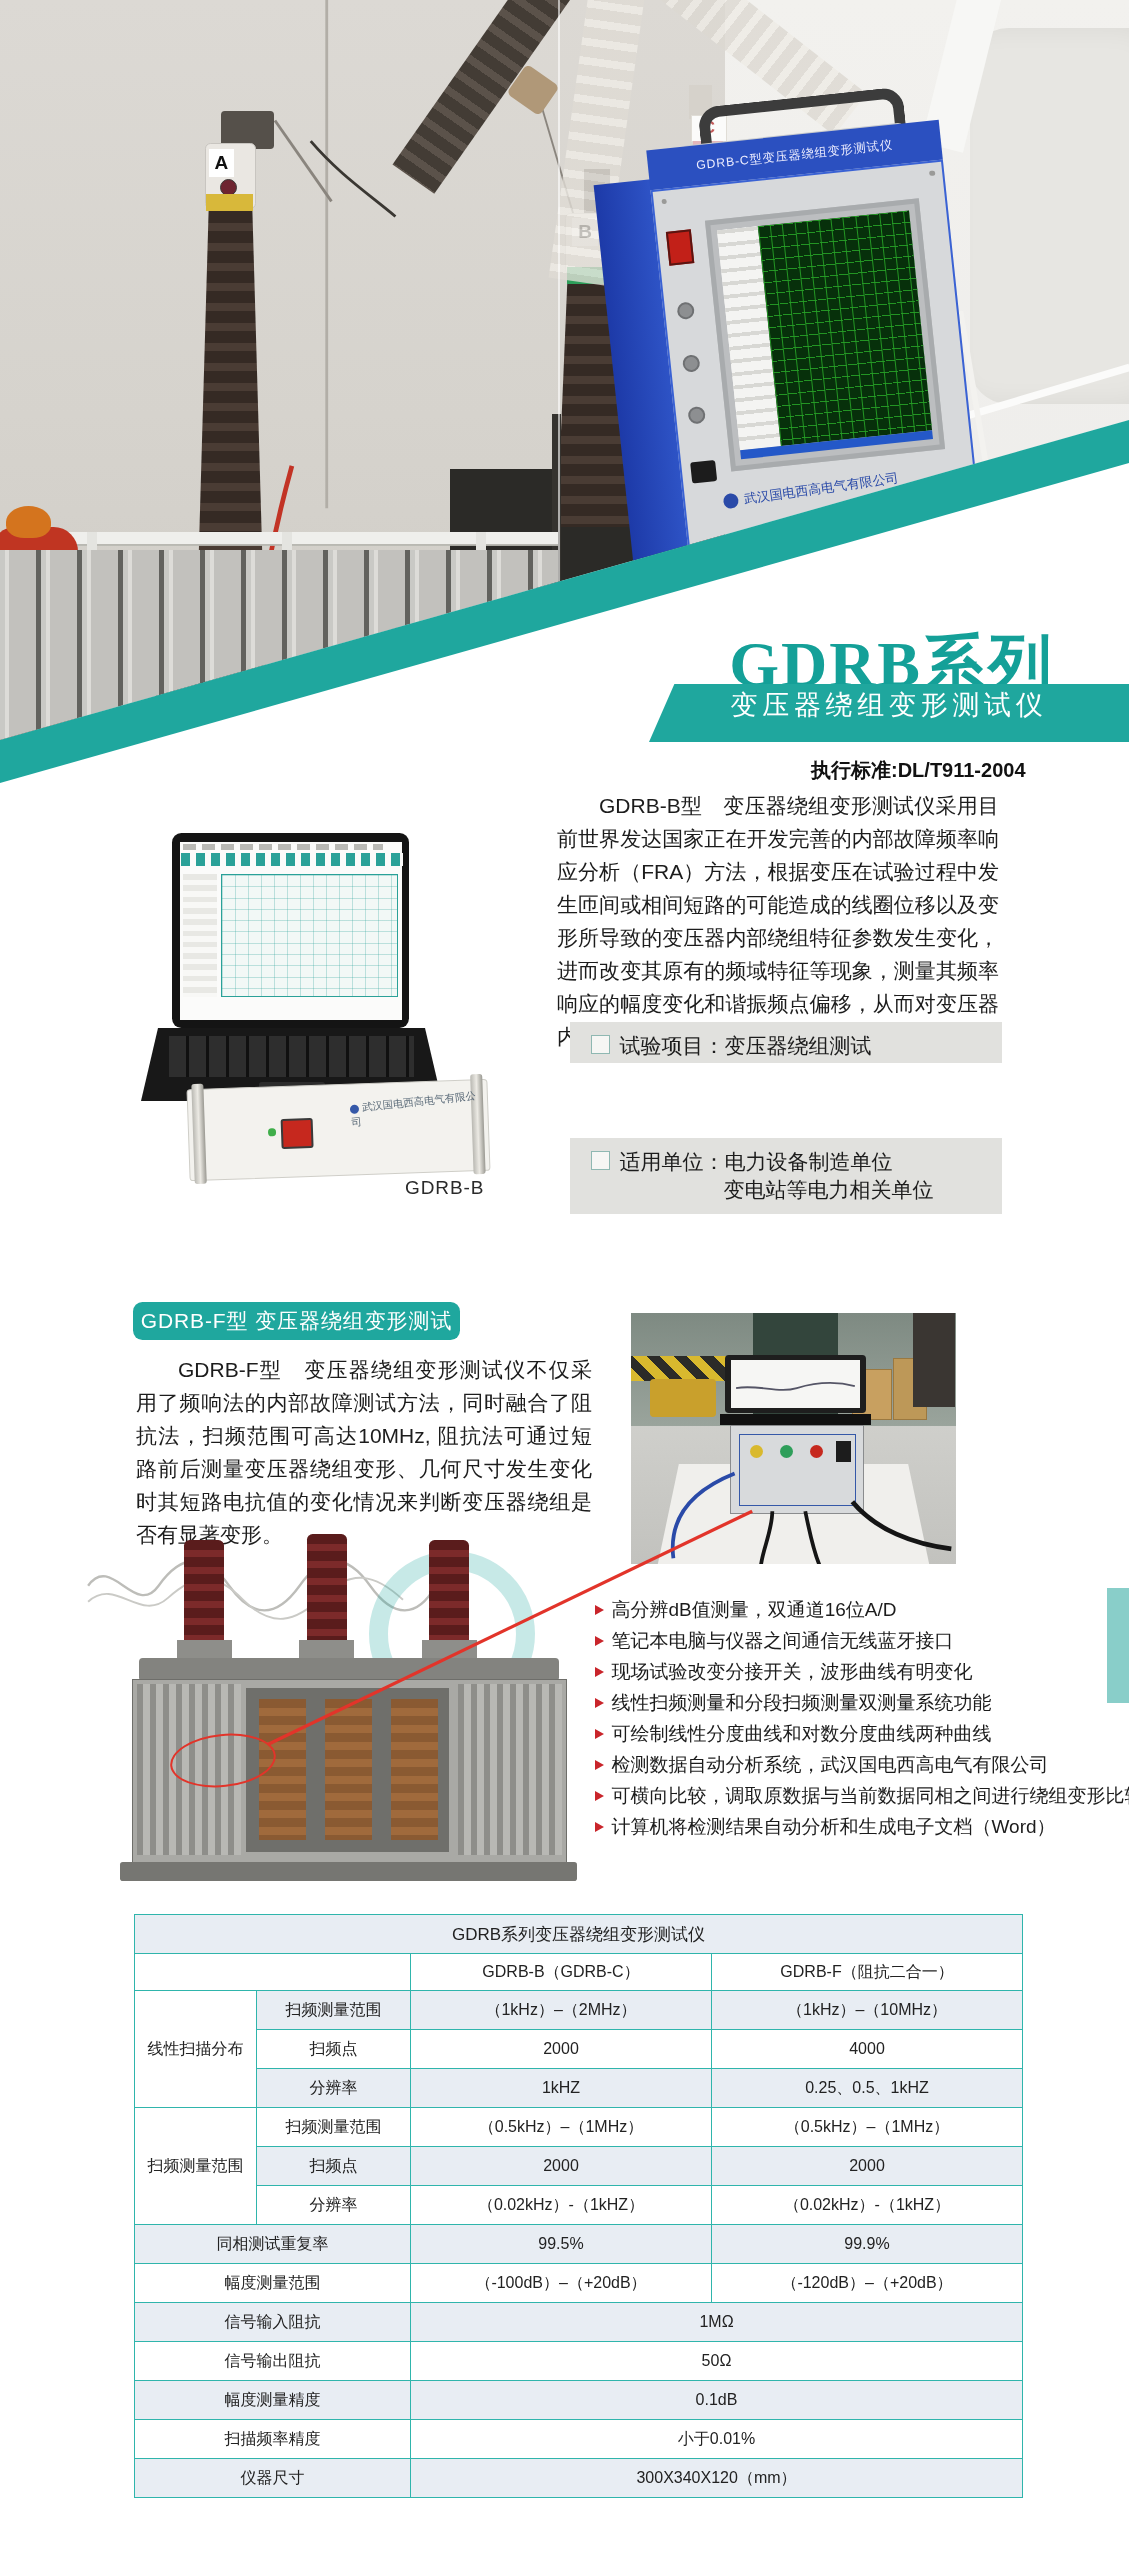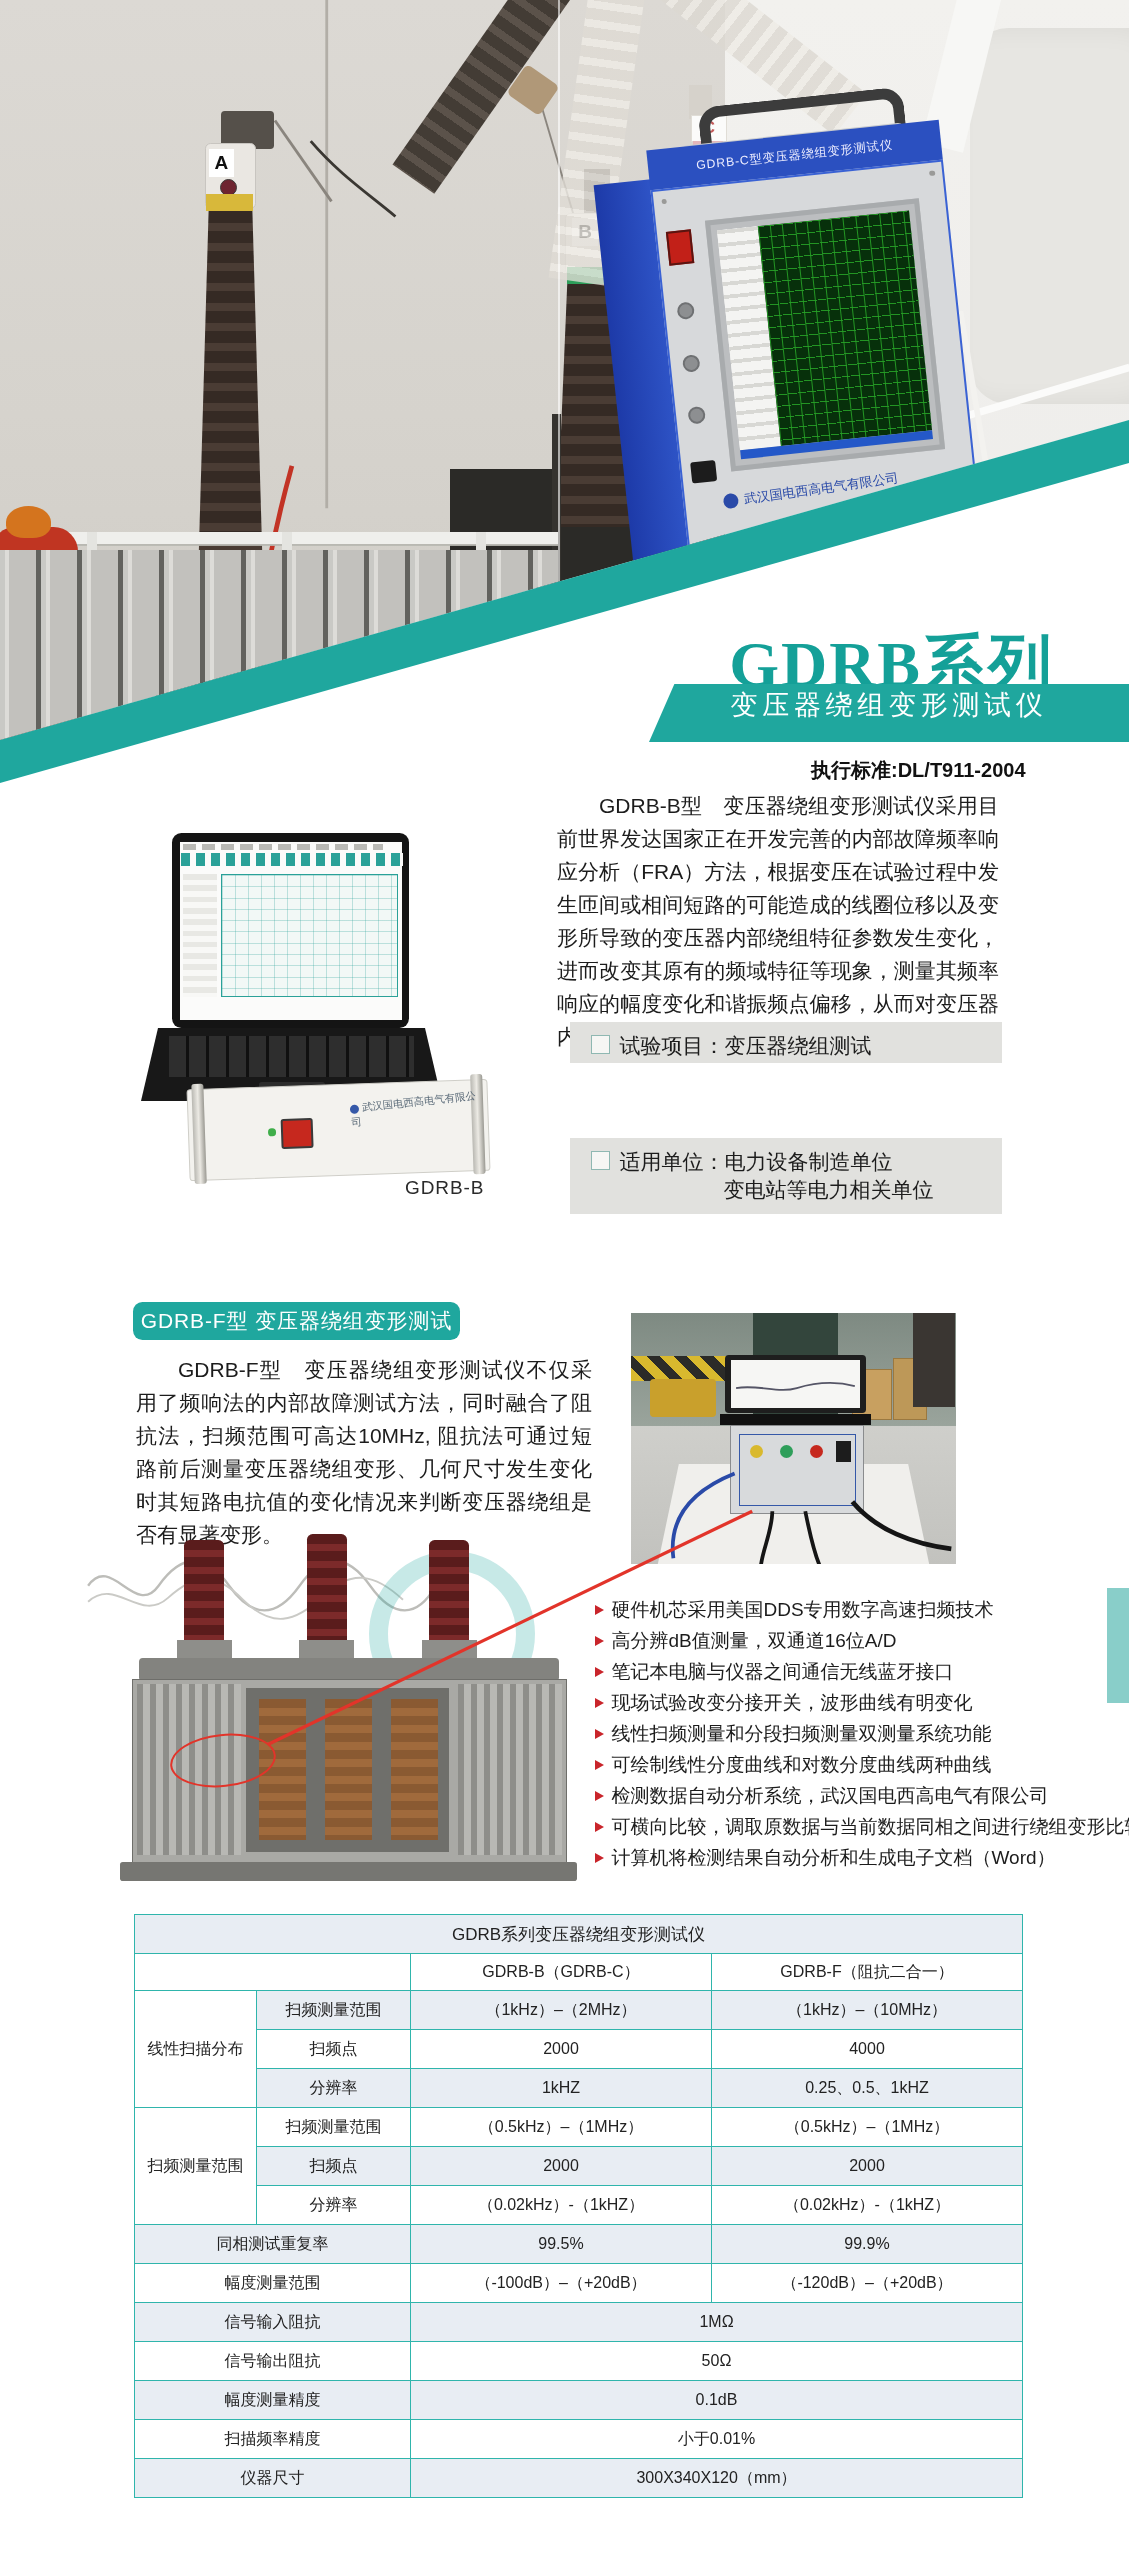--- a/index.html
+++ b/index.html
@@ -257,24 +257,20 @@
       <path d="M110,60 C60,80 40,110 45,150" stroke="#2a4aa8" stroke-width="4" fill="none"></path>
       <path d="M150,100 C150,120 140,140 138,157" stroke="#151515" stroke-width="4" fill="none"></path>
       <path d="M185,100 C190,125 195,145 200,157" stroke="#151515" stroke-width="4" fill="none"></path>
       <path d="M235,90 C260,120 300,135 340,140" stroke="#151515" stroke-width="5" fill="none"></path>
     </svg>
   </div>
 
   <div class="feat">
     <div class="feat-item">
         <span class="tri"></span>
-        <span>硬件机芯采用美国DDS专用数字高速扫频技术</span>
-      </div>
-    <div class="feat-item">
-        <span class="tri"></span>
         <span>高分辨dB值测量，双通道16位A/D</span>
       </div>
     <div class="feat-item">
         <span class="tri"></span>
         <span>笔记本电脑与仪器之间通信无线蓝牙接口</span>
       </div>
     <div class="feat-item">
         <span class="tri"></span>
         <span>现场试验改变分接开关，波形曲线有明变化</span>
       </div>

